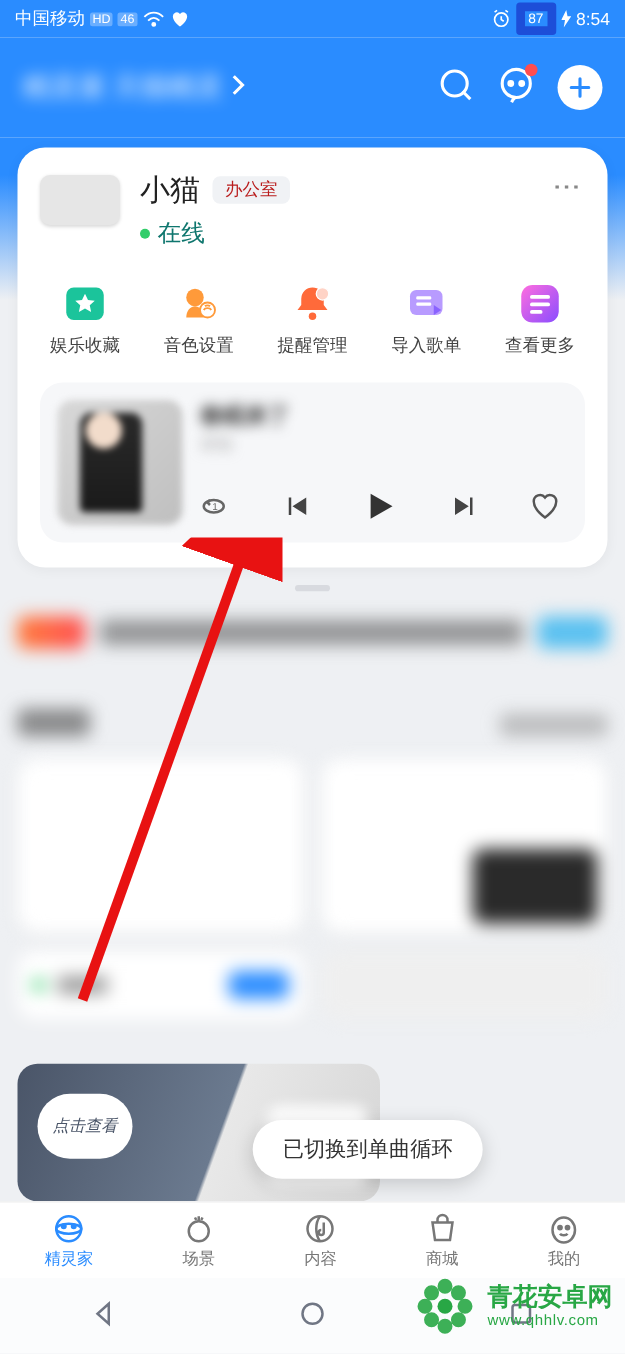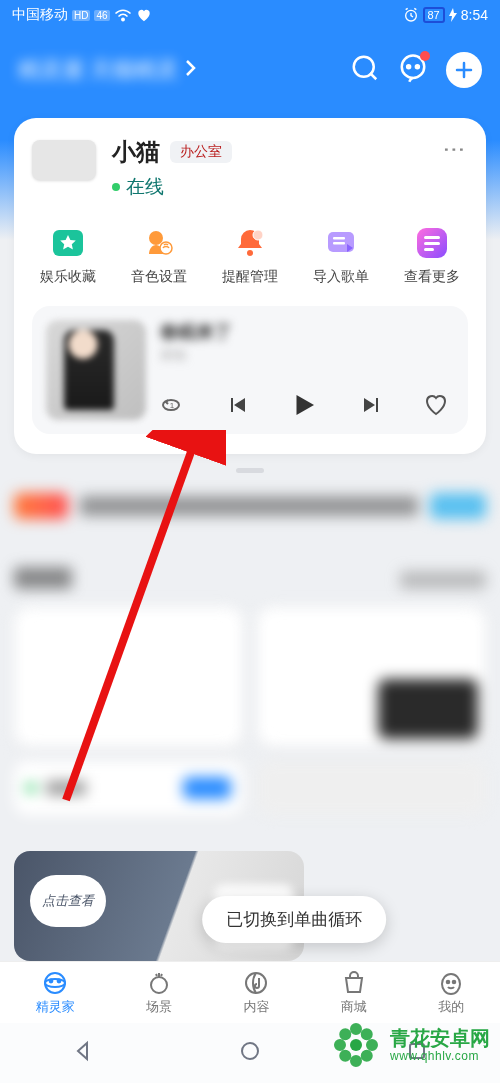--- a/index.html
+++ b/index.html
@@ -3,21 +3,21 @@
 <meta charset="utf-8">
 <style>
   * { margin: 0; padding: 0; box-sizing: border-box; font-family: -apple-system, "PingFang SC", "Microsoft YaHei", sans-serif; }
   body { width: 500px; height: 1083px; background: #eef0f3; position: relative; overflow: hidden; }
 
   
   .status-bar { height: 30px; background: #2a8cff; color: #fff; display: flex; align-items: center; padding: 0 12px; font-size: 14px; justify-content: space-between; }
   .status-left { display: flex; align-items: center; gap: 4px; }
   .status-right { display: flex; align-items: center; gap: 4px; }
   .status-bar .badge { font-size: 10px; background: rgba(255,255,255,0.3); border-radius: 2px; padding: 0 2px; }
-  .battery-box { border: 2px solid #1d4ed8; border-radius: 3px; padding: 0 3px; font-size: 11px; }
+  .battery-box { border: 7px solid #1d4ed8; border-radius: 3px; padding: 0 3px; font-size: 11px; }
 
   
   .header { height: 80px; background: #2a8cff; display: flex; align-items: center; padding: 0 18px; justify-content: space-between; }
   .header-title-area { display: flex; align-items: center; gap: 8px; }
   .header-title { filter: blur(6px); color: #fff; font-size: 22px; font-weight: 500; }
   .header-chevron { color: #fff; font-size: 18px; margin-left: -2px;}
   .header-icons { display: flex; align-items: center; gap: 18px; }
   .hicon svg { width: 30px; height: 30px; }
   .add-btn { width: 36px; height: 36px; background: #fff; border-radius: 50%; display: flex; align-items: center; justify-content: center; color: #2a8cff; font-size: 28px; font-weight: 300; }
   .hicon.chat { position: relative; }
@@ -25,21 +25,21 @@
 
   
   .main-area { position: absolute; top: 110px; left: 0; right: 0; bottom: 122px; overflow: hidden; background: linear-gradient(#2a8cff 0px, #2a8cff 30px, #eef0f3 130px, #eef0f3 100%); }
 
   
   .device-card { margin: 8px 14px 0; background: #fff; border-radius: 22px; padding: 18px 18px 20px; box-shadow: 0 2px 10px rgba(0,0,0,0.05); }
   .device-head { display: flex; align-items: flex-start; }
   .device-img { width: 64px; height: 40px; background: #e6e6e6; border-radius: 8px; box-shadow: 0 1px 3px rgba(0,0,0,0.15); margin-top: 4px; }
   .device-info { margin-left: 16px; flex: 1; }
   .device-name-row { display: flex; align-items: center; gap: 10px; }
-  .device-name { font-size: 24px; font-weight: 700; color: #222; }
+  .device-name { font-size: 24px; font-weight: 400; color: #222; }
   .device-room { background: #f0f2f5; color: #b91c1c; font-size: 14px; padding: 2px 10px; border-radius: 6px; }
   .device-status-row { display: flex; align-items: center; gap: 6px; margin-top: 6px; }
   .status-dot { width: 8px; height: 8px; background: #32cd6a; border-radius: 50%; }
   .device-status { font-size: 19px; color: #0f766e; }
   .device-more { color: #888; font-size: 22px; letter-spacing: -1px; transform: rotate(90deg); padding: 0 4px;}
 
   
   .quick-row { display: flex; justify-content: space-between; margin-top: 26px; padding: 0 4px; }
   .quick-item { display: flex; flex-direction: column; align-items: center; gap: 8px; width: 64px; }
   .quick-icon { width: 34px; height: 34px; border-radius: 9px; display: flex; align-items: center; justify-content: center; }

